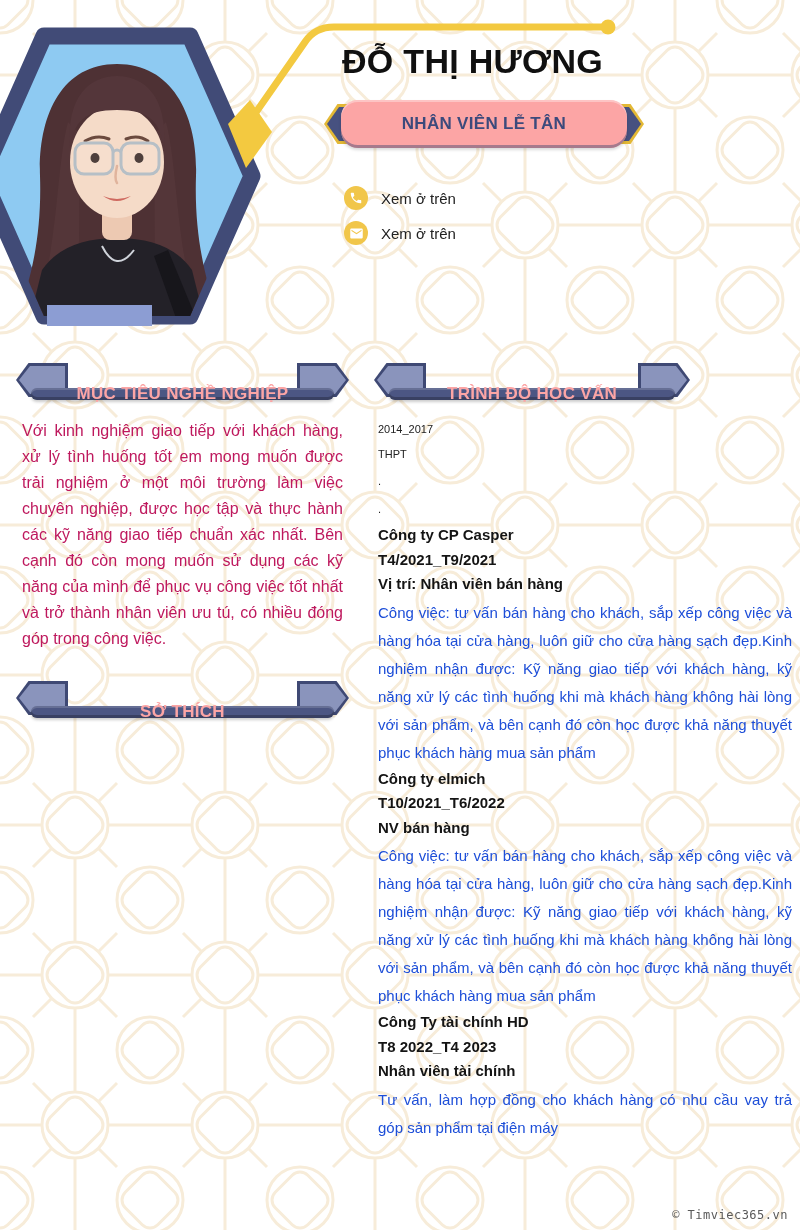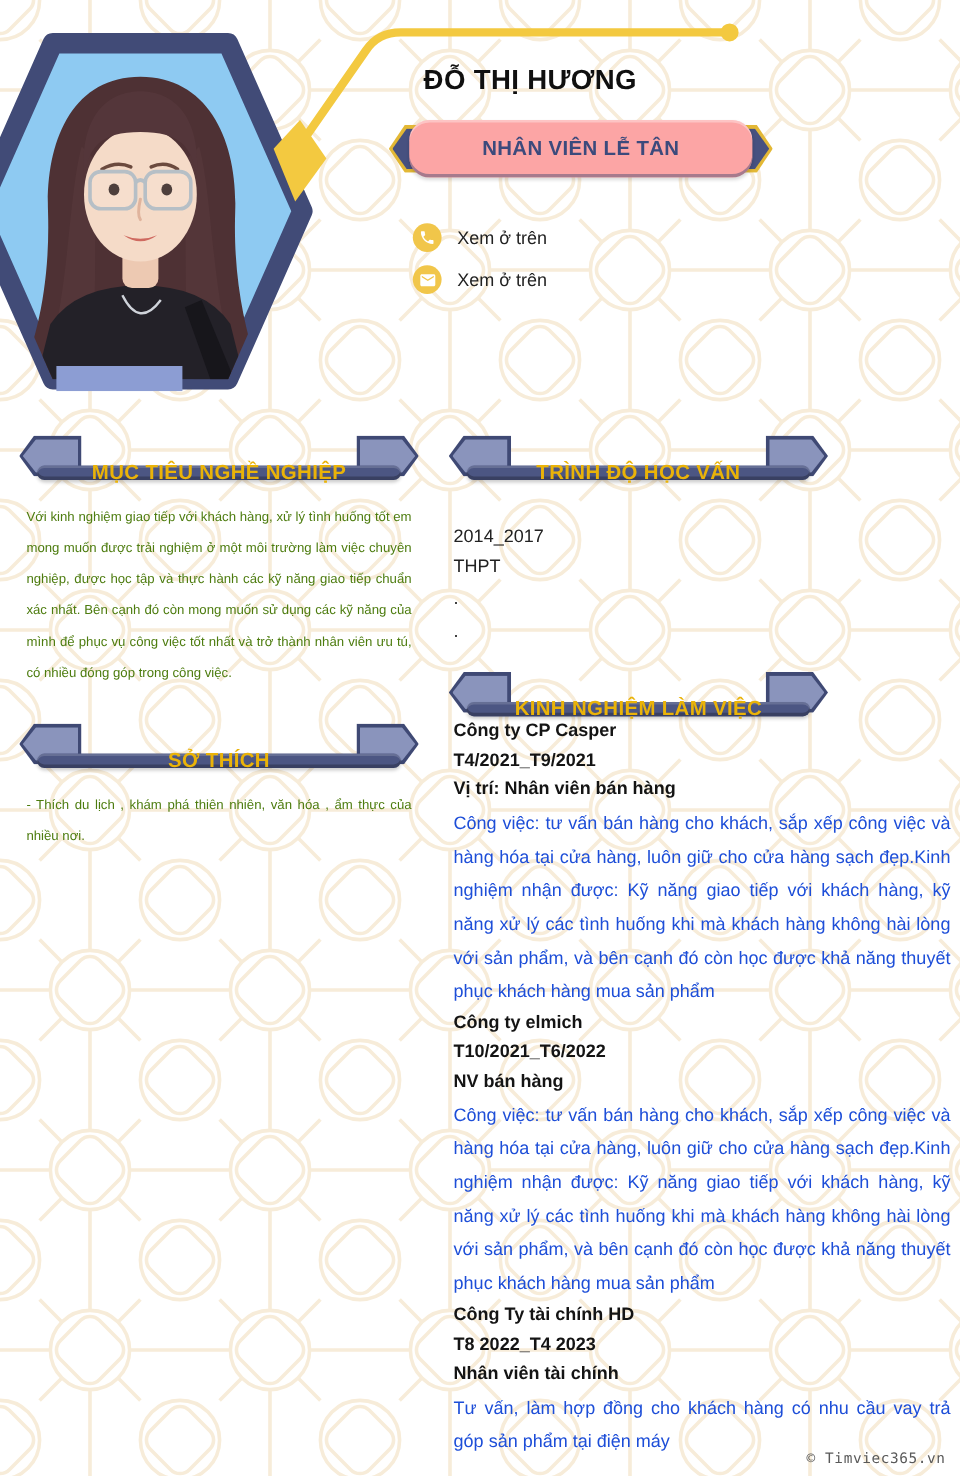--- a/index.html
+++ b/index.html
@@ -10,22 +10,22 @@
     font-family: "Liberation Sans", "DejaVu Sans", sans-serif;
   }
   .pattern-svg { position: absolute; inset: 0; z-index: 0; }
 
   
   .hex-photo { position: absolute; left: -28px; top: 26px; z-index: 2; }
   .decor-line { position: absolute; left: 0; top: 0; z-index: 3; pointer-events: none; }
 
   
   .name {
-    position: absolute; left: 336px; top: 36px; margin: 17px; z-index: 4;
-    font-size: 23px; font-weight: 800; color: #101010; letter-spacing: .3px;
+    position: absolute; left: 336px; top: 36px; margin: 6px; z-index: 4;
+    font-size: 34px; font-weight: 800; color: #101010; letter-spacing: .3px;
   }
 
   
   .cap { position: absolute; }
   .cap.left  { left: -4px;  clip-path: polygon(100% 0, 24% 0, 0 50%, 24% 100%, 100% 100%); }
   .cap.right { right: -4px; clip-path: polygon(0 0, 76% 0, 100% 50%, 76% 100%, 0 100%); }
   .cap::after { content: ""; position: absolute; }
   .cap.left::after  { inset: 3px; clip-path: polygon(100% 0, 24% 0, 0 50%, 24% 100%, 100% 100%); }
   .cap.right::after { inset: 3px; clip-path: polygon(0 0, 76% 0, 100% 50%, 76% 100%, 0 100%); }
 
@@ -42,43 +42,43 @@
   }
 
   
   .sec-banner { position: relative; height: 40px; }
   .sec-banner .cap { width: 52px; height: 34px; top: 3px; background: #3f4974; }
   .sec-banner .cap::after { background: #8a94bc; }
   .sec-banner .bar {
     position: absolute; left: 11px; right: 11px; top: 0; bottom: 0;
     background: #4c5683; border-radius: 16px;
     box-shadow: inset 0 2px 0 rgba(255,255,255,.15), inset 0 -3px 0 rgba(0,0,0,.25), 0 2px 3px rgba(0,0,0,.2);
-    color: #eab308; font-weight: 700; font-size: 17px; letter-spacing: .3px;
+    color: #fca5a5; font-weight: 700; font-size: 17px; letter-spacing: .3px;
     display: flex; align-items: center; justify-content: center; margin-top: 28px;
   }
 
   
   .contact { position: absolute; left: 344px; top: 186px; width: 450px; z-index: 4; }
   .c-row { display: flex; align-items: center; margin-bottom: 11px; }
   .c-item { display: flex; align-items: center; gap: 13px; font-size: 15px; color: #222; }
   .c-item.fixed { width: 108px; }
   .icon-c {
     width: 24px; height: 24px; border-radius: 50%; background: #f1c64a;
     display: flex; align-items: center; justify-content: center; flex: 0 0 24px;
   }
 
   
   .col-left  { position: absolute; left: 20px;  top: 360px; width: 325px; z-index: 2; }
   .col-right { position: absolute; left: 378px; top: 360px; width: 414px; z-index: 2; }
   .col-right .sec-banner { width: 308px; }
 
-  .body-text { margin: 18px 2px 0; font-size: 11px; line-height: 26px; text-align: justify; color: #4d7c0f; }
+  .body-text { margin: 18px 2px 0; font-size: 16px; line-height: 26px; text-align: justify; color: #be185d; }
   .hobby-banner { margin-top: 26px; }
 
-  .edu { margin-top: 35px; font-size: 15px; color: #222; }
+  .edu { margin-top: 17px; font-size: 11px; color: #222; }
   .edu-line { line-height: 25px; }
   .edu-dot { line-height: 28px; }
 
   .exp-banner { margin-top: 16px; }
   .job { }
   .job-b { font-weight: 700; font-size: 15px; line-height: 24.5px; color: #141414; }
   .job-desc { font-size: 15px; line-height: 28px; text-align: justify; color: #1d4ed8; margin-top: 2px; }
 
   .watermark {
     position: absolute; right: 12px; bottom: 8px; z-index: 2;
@@ -187,41 +187,35 @@
       <span class="cap right"></span>
       <div class="bar">MỤC TIÊU NGHỀ NGHIỆP</div>
     </div>
     <p class="body-text">Với kinh nghiệm giao tiếp với khách hàng, xử lý tình huống tốt em mong muốn được trải nghiệm ở một môi trường làm việc chuyên nghiệp, được học tập và thực hành các kỹ năng giao tiếp chuẩn xác nhất. Bên cạnh đó còn mong muốn sử dụng các kỹ năng của mình để phục vụ công việc tốt nhất và trở thành nhân viên ưu tú, có nhiều đóng góp trong công việc.</p>
 
     <div class="sec-banner hobby-banner">
       <span class="cap left"></span>
       <span class="cap right"></span>
       <div class="bar">SỞ THÍCH</div>
     </div>
-    <p class="body-text">- Thích du lịch , khám phá thiên nhiên, văn hóa , ẩm thực của nhiều nơi.</p>
   </div>
 
   <div class="col-right">
     <div class="sec-banner">
       <span class="cap left"></span>
       <span class="cap right"></span>
       <div class="bar">TRÌNH ĐỘ HỌC VẤN</div>
     </div>
     <div class="edu">
       <div class="edu-line">2014_2017</div>
       <div class="edu-line">THPT</div>
       <div class="edu-dot">.</div>
       <div class="edu-dot">.</div>
     </div>
 
-    <div class="sec-banner exp-banner">
-      <span class="cap left"></span>
-      <span class="cap right"></span>
-      <div class="bar">KINH NGHIỆM LÀM VIỆC</div>
-    </div>
 
     <div class="job">
       <div class="job-b">Công ty CP Casper</div>
       <div class="job-b">T4/2021_T9/2021</div>
       <div class="job-b">Vị trí: Nhân viên bán hàng</div>
       <div class="job-desc">Công việc: tư vấn bán hàng cho khách, sắp xếp công việc và hàng hóa tại cửa hàng, luôn giữ cho cửa hàng sạch đẹp.Kinh nghiệm nhận được: Kỹ năng giao tiếp với khách hàng, kỹ năng xử lý các tình huống khi mà khách hàng không hài lòng với sản phẩm, và bên cạnh đó còn học được khả năng thuyết phục khách hàng mua sản phẩm</div>
     </div>
 
     <div class="job">
       <div class="job-b">Công ty elmich</div>

